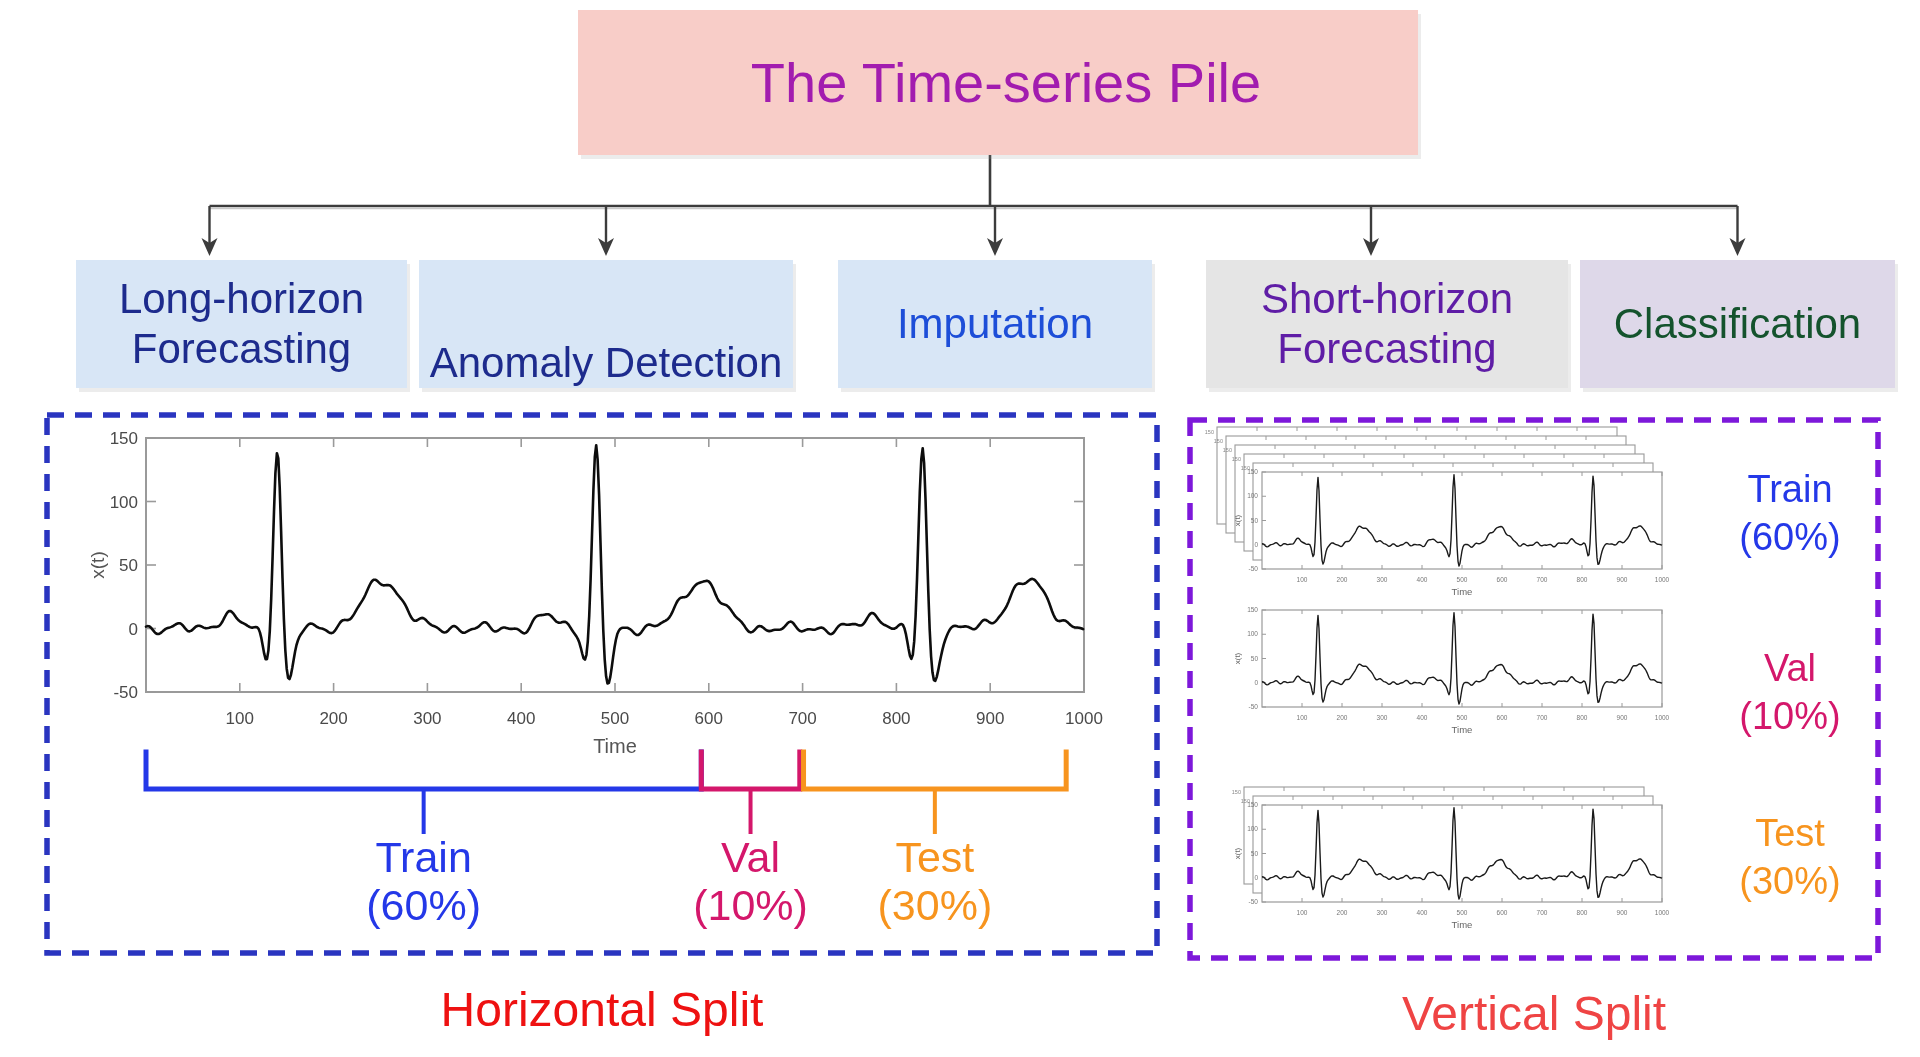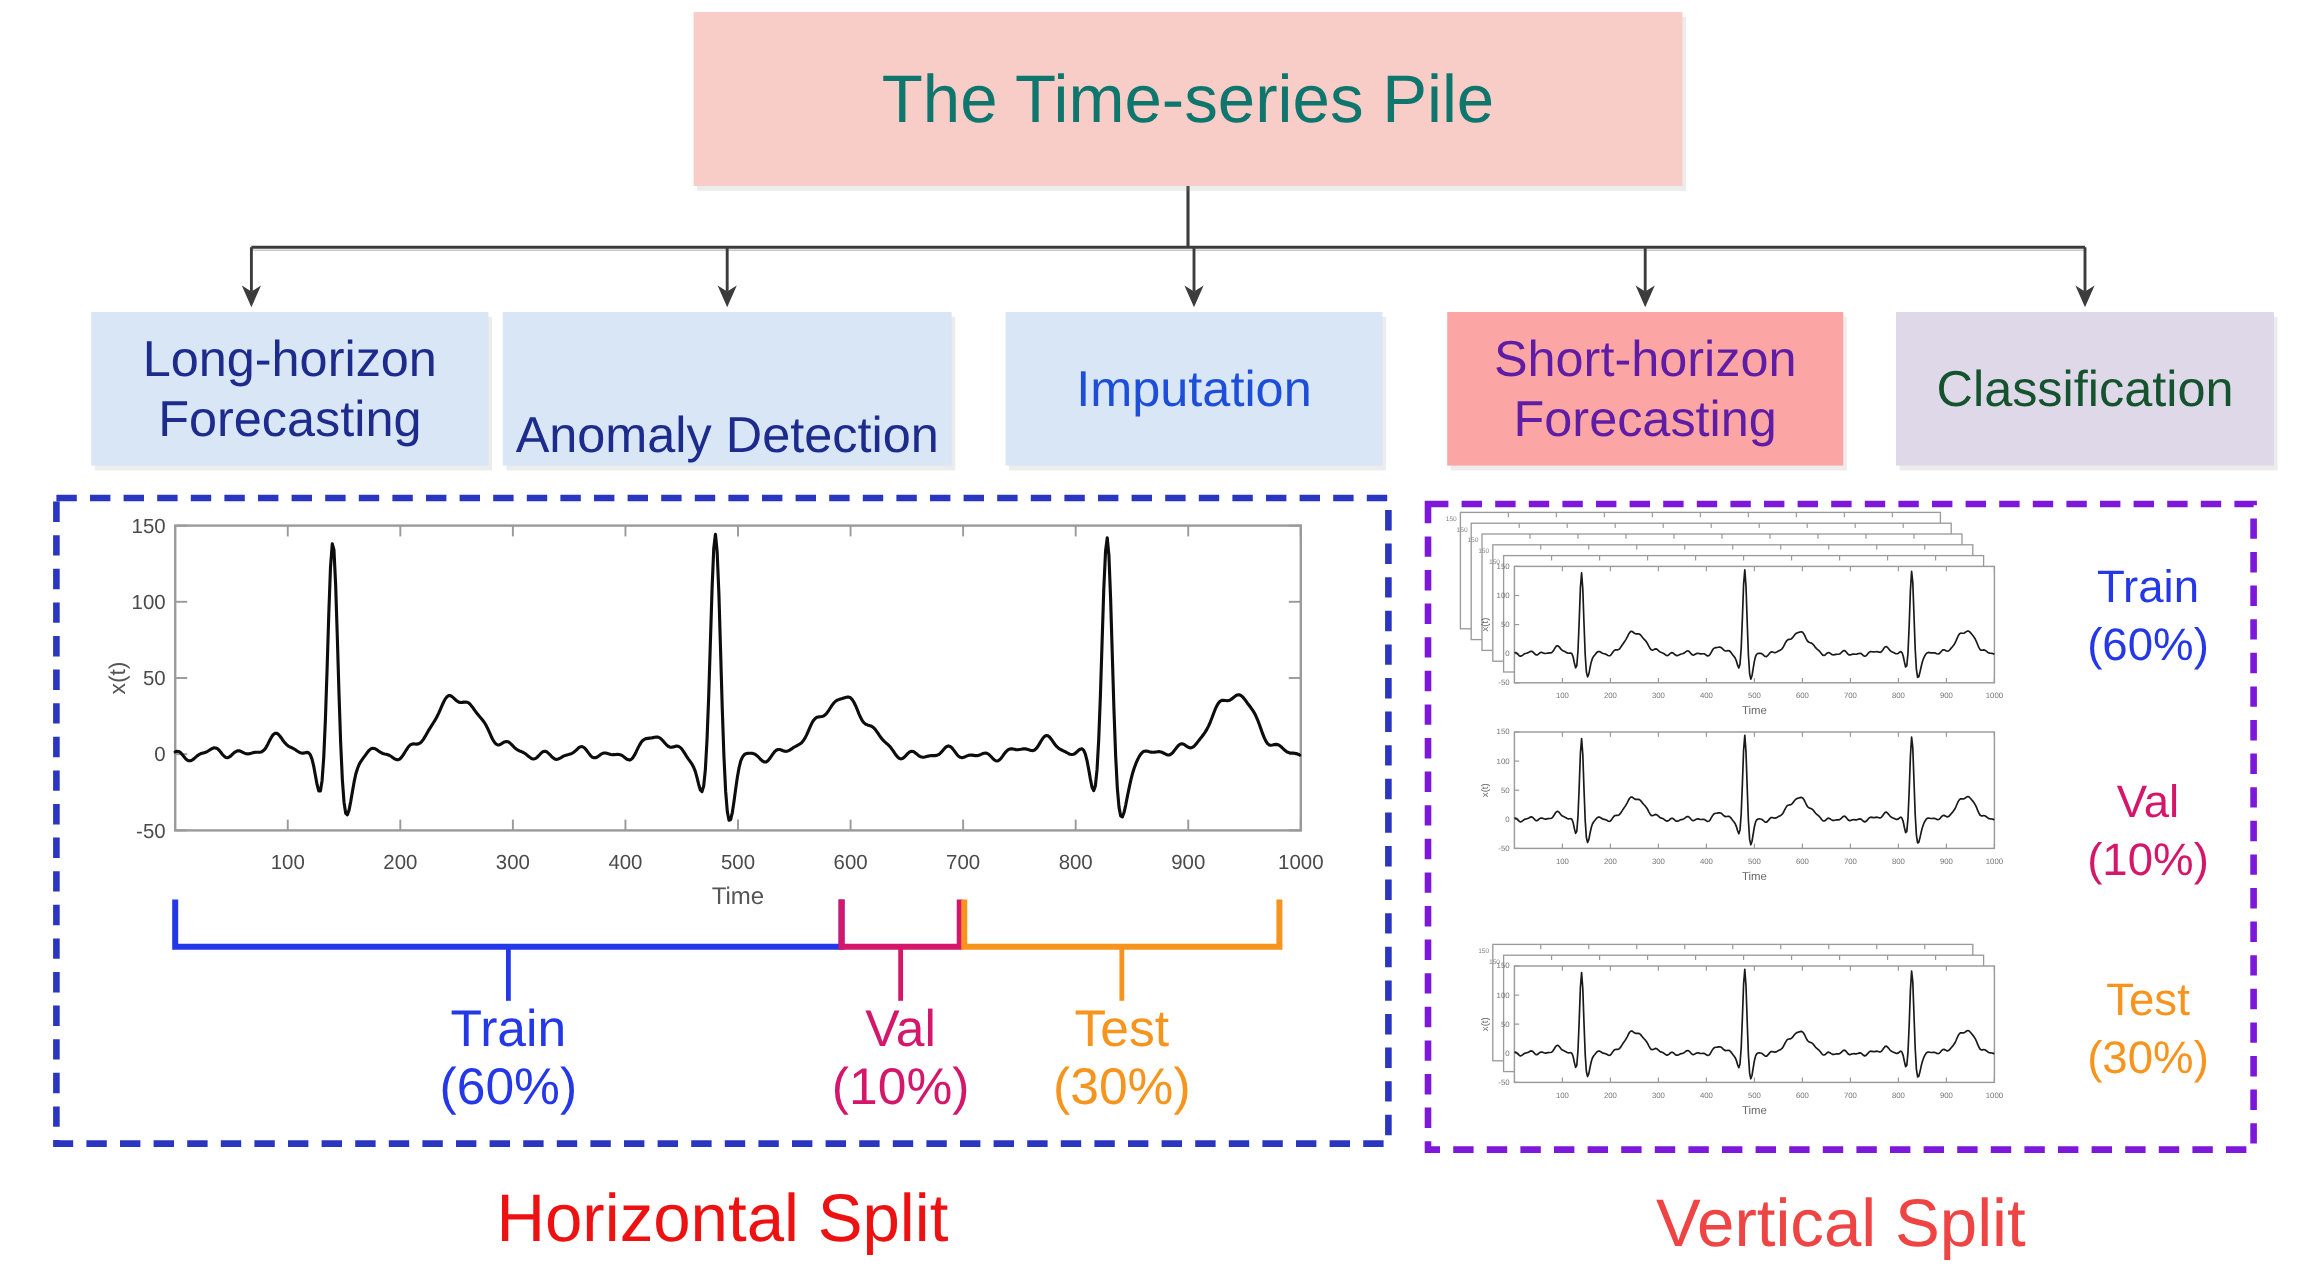--- a/index.html
+++ b/index.html
@@ -23,21 +23,21 @@
 
   .task-box {
     position: absolute; top: 260px; height: 128px;
     display: flex; align-items: center; justify-content: center;
     text-align: center; line-height: 1.18; font-size: 42px;
     box-shadow: 3px 4px 0 rgba(150,150,150,0.18);
   }
 
   .caption {
     position: absolute; text-align: center;
-    font-size: 56px;
+    font-size: 48px;
   }
   #cap-left { left: 47px; width: 1110px; top: 982px; }
   #cap-right { left: 1190px; width: 688px; top: 986px; }
 </style>
 </head>
 <body>
 
 <div id="figure-root">
   <svg id="scene" width="1920" height="1057">
       <g>
@@ -338,35 +338,35 @@
         <line x1="1262" y1="902" x2="1266" y2="902" stroke="#9a9a9a" stroke-width="1"></line>
         <text x="1258" y="904" font-size="6.5" fill="#777" text-anchor="end">-50</text>
         <text x="1462" y="928" font-size="9.5" fill="#666" text-anchor="middle">Time</text>
         <text x="1240" y="853.5" font-size="8" fill="#666" text-anchor="middle" transform="rotate(-90 1240 853.5)">x(t)</text>
         <path d="M1262.0 877.0L1263.0 876.8L1264.0 877.3L1265.0 878.4L1266.0 879.4L1267.0 879.9L1268.0 879.6L1269.0 878.9L1270.0 878.1L1271.0 877.6L1272.0 877.4L1273.0 877.1L1274.0 876.6L1275.0 876.0L1276.0 875.7L1277.0 876.0L1278.0 876.9L1279.0 878.0L1280.0 878.8L1281.0 878.8L1282.0 878.1L1283.0 877.2L1284.0 876.7L1285.0 876.7L1286.0 877.1L1287.0 877.5L1288.0 877.6L1289.0 877.4L1290.0 877.2L1291.0 877.1L1292.0 877.1L1293.0 876.9L1294.0 875.9L1295.0 874.4L1296.0 872.7L1297.0 871.4L1298.0 871.1L1299.0 871.7L1300.0 872.9L1301.0 874.2L1302.0 875.0L1303.0 875.5L1304.0 876.0L1305.0 876.5L1306.0 877.1L1307.0 877.4L1308.0 877.3L1309.0 877.2L1310.0 877.9L1311.0 880.7L1312.0 885.5L1313.0 889.5L1314.0 887.7L1315.0 875.1L1316.0 850.4L1317.0 822.7L1318.0 810.4L1319.0 823.8L1320.0 852.6L1321.0 878.6L1322.0 893.1L1323.0 897.1L1324.0 894.7L1325.0 889.6L1326.0 884.8L1327.0 881.7L1328.0 880.0L1329.0 878.8L1330.0 877.5L1331.0 876.4L1332.0 875.9L1333.0 876.0L1334.0 876.5L1335.0 877.2L1336.0 877.6L1337.0 877.8L1338.0 878.1L1339.0 878.6L1340.0 879.2L1341.0 879.5L1342.0 879.2L1343.0 878.0L1344.0 876.5L1345.0 875.2L1346.0 874.6L1347.0 874.5L1348.0 874.5L1349.0 874.2L1350.0 873.3L1351.0 871.8L1352.0 870.3L1353.0 868.8L1354.0 867.4L1355.0 865.8L1356.0 864.0L1357.0 861.9L1358.0 860.2L1359.0 859.2L1360.0 859.2L1361.0 859.9L1362.0 860.7L1363.0 861.2L1364.0 861.2L1365.0 861.1L1366.0 861.3L1367.0 862.0L1368.0 863.2L1369.0 864.5L1370.0 865.6L1371.0 866.6L1372.0 867.9L1373.0 869.5L1374.0 871.5L1375.0 873.3L1376.0 874.5L1377.0 874.8L1378.0 874.4L1379.0 873.9L1380.0 873.7L1381.0 874.2L1382.0 875.1L1383.0 876.0L1384.0 876.6L1385.0 876.9L1386.0 877.3L1387.0 878.0L1388.0 878.8L1389.0 879.3L1390.0 879.1L1391.0 878.4L1392.0 877.4L1393.0 876.9L1394.0 877.0L1395.0 877.8L1396.0 878.7L1397.0 879.3L1398.0 879.3L1399.0 878.9L1400.0 878.4L1401.0 878.0L1402.0 877.8L1403.0 877.5L1404.0 876.8L1405.0 876.0L1406.0 875.4L1407.0 875.5L1408.0 876.3L1409.0 877.5L1410.0 878.5L1411.0 878.9L1412.0 878.6L1413.0 878.0L1414.0 877.5L1415.0 877.4L1416.0 877.6L1417.0 877.9L1418.0 877.9L1419.0 877.8L1420.0 877.8L1421.0 878.3L1422.0 879.0L1423.0 879.6L1424.0 879.4L1425.0 878.4L1426.0 876.6L1427.0 874.9L1428.0 873.5L1429.0 872.9L1430.0 872.7L1431.0 872.6L1432.0 872.4L1433.0 872.3L1434.0 872.5L1435.0 873.2L1436.0 874.2L1437.0 875.1L1438.0 875.5L1439.0 875.4L1440.0 875.2L1441.0 875.3L1442.0 876.1L1443.0 877.4L1444.0 878.8L1445.0 880.0L1446.0 881.4L1447.0 883.8L1448.0 887.3L1449.0 889.7L1450.0 886.6L1451.0 873.1L1452.0 847.9L1453.0 820.0L1454.0 807.8L1455.0 821.6L1456.0 851.3L1457.0 878.6L1458.0 894.3L1459.0 899.0L1460.0 896.2L1461.0 890.0L1462.0 883.9L1463.0 879.9L1464.0 878.1L1465.0 877.5L1466.0 877.4L1467.0 877.5L1468.0 877.7L1469.0 878.4L1470.0 879.3L1471.0 880.1L1472.0 880.2L1473.0 879.4L1474.0 878.2L1475.0 877.0L1476.0 876.3L1477.0 876.3L1478.0 876.6L1479.0 876.8L1480.0 876.6L1481.0 876.1L1482.0 875.5L1483.0 875.0L1484.0 874.5L1485.0 873.7L1486.0 872.3L1487.0 870.4L1488.0 868.4L1489.0 866.8L1490.0 866.0L1491.0 865.8L1492.0 865.7L1493.0 865.2L1494.0 864.1L1495.0 862.8L1496.0 861.5L1497.0 860.7L1498.0 860.3L1499.0 860.0L1500.0 859.7L1501.0 859.5L1502.0 859.8L1503.0 860.9L1504.0 862.7L1505.0 864.9L1506.0 866.8L1507.0 867.9L1508.0 868.4L1509.0 868.7L1510.0 869.2L1511.0 870.1L1512.0 871.4L1513.0 872.7L1514.0 873.7L1515.0 874.5L1516.0 875.4L1517.0 876.5L1518.0 877.9L1519.0 878.9L1520.0 879.2L1521.0 878.8L1522.0 877.8L1523.0 877.0L1524.0 876.8L1525.0 877.3L1526.0 878.0L1527.0 878.6L1528.0 878.7L1529.0 878.5L1530.0 878.3L1531.0 878.2L1532.0 878.2L1533.0 878.0L1534.0 877.3L1535.0 876.3L1536.0 875.4L1537.0 875.1L1538.0 875.7L1539.0 876.9L1540.0 878.1L1541.0 878.8L1542.0 878.8L1543.0 878.4L1544.0 878.1L1545.0 878.0L1546.0 878.2L1547.0 878.2L1548.0 877.9L1549.0 877.6L1550.0 877.4L1551.0 877.7L1552.0 878.6L1553.0 879.5L1554.0 879.9L1555.0 879.5L1556.0 878.5L1557.0 877.2L1558.0 876.3L1559.0 876.0L1560.0 876.1L1561.0 876.3L1562.0 876.3L1563.0 876.1L1564.0 876.0L1565.0 876.2L1566.0 876.5L1567.0 876.6L1568.0 875.9L1569.0 874.6L1570.0 873.1L1571.0 872.0L1572.0 871.8L1573.0 872.6L1574.0 873.8L1575.0 875.0L1576.0 875.9L1577.0 876.4L1578.0 876.8L1579.0 877.3L1580.0 877.8L1581.0 877.8L1582.0 877.4L1583.0 876.5L1584.0 876.0L1585.0 876.8L1586.0 879.7L1587.0 884.6L1588.0 888.8L1589.0 887.8L1590.0 876.8L1591.0 853.7L1592.0 825.4L1593.0 809.2L1594.0 818.3L1595.0 846.0L1596.0 873.8L1597.0 890.9L1598.0 897.4L1599.0 896.9L1600.0 893.0L1601.0 888.4L1602.0 884.5L1603.0 881.6L1604.0 879.5L1605.0 877.9L1606.0 877.0L1607.0 876.7L1608.0 876.9L1609.0 877.1L1610.0 877.1L1611.0 877.0L1612.0 877.0L1613.0 877.3L1614.0 877.8L1615.0 878.0L1616.0 877.7L1617.0 876.7L1618.0 875.5L1619.0 874.6L1620.0 874.5L1621.0 874.9L1622.0 875.5L1623.0 875.7L1624.0 875.3L1625.0 874.3L1626.0 873.1L1627.0 872.0L1628.0 870.7L1629.0 869.2L1630.0 867.1L1631.0 864.8L1632.0 862.6L1633.0 861.2L1634.0 860.6L1635.0 860.7L1636.0 860.7L1637.0 860.5L1638.0 859.8L1639.0 859.1L1640.0 858.8L1641.0 859.2L1642.0 860.2L1643.0 861.4L1644.0 862.6L1645.0 863.9L1646.0 865.5L1647.0 867.6L1648.0 870.1L1649.0 872.5L1650.0 874.2L1651.0 874.9L1652.0 874.9L1653.0 874.6L1654.0 874.8L1655.0 875.4L1656.0 876.2L1657.0 877.0L1658.0 877.3L1659.0 877.4L1660.0 877.5L1661.0 877.8L1662.0 878.2" fill="none" stroke="#1a1a1a" stroke-width="1.4" stroke-linejoin="round"></path>
         <text x="1790" y="846" font-size="38" fill="#f7941e" text-anchor="middle">Test</text>
         <text x="1790" y="894" font-size="38" fill="#f7941e" text-anchor="middle">(30%)</text>
       </g>
     </svg>
 
-  <div class="title-box" id="title-box" style="background: rgb(248, 205, 200); color: #0f766e;">
+  <div class="title-box" id="title-box" style="background: rgb(248, 205, 200); color: #a21caf; padding-left: 16px;">
     <span>The Time-series Pile</span>
   </div>
 
   <div id="tasks">
       <div class="task-box" style="left: 44px; width: 331px; background: rgb(216, 230, 246); color: rgb(29, 43, 141); margin-left: 32px;">
         <span>Long-horizon Forecasting</span>
       </div>
       <div class="task-box" style="left: 419px; width: 374px; background: rgb(216, 230, 246); color: rgb(29, 43, 141); align-items: flex-end;">
         <span>Anomaly Detection</span>
       </div>
       <div class="task-box" style="left: 838px; width: 314px; background: rgb(216, 230, 246); color: #1d4ed8;">
         <span>Imputation</span>
       </div>
-      <div class="task-box" style="left: 1206px; width: 330px; background: #fca5a5; color: rgb(95, 29, 166);">
+      <div class="task-box" style="left: 1206px; width: 362px; background: #e5e5e5; color: rgb(95, 29, 166);">
         <span>Short-horizon Forecasting</span>
       </div>
       <div class="task-box" style="left: 1580px; width: 315px; background: rgb(222, 216, 233); color: #14532d;">
         <span>Classification</span>
       </div>
     </div>
 
   <div class="caption" id="cap-left" style="color: rgb(238, 17, 17);">Horizontal Split</div>
   <div class="caption" id="cap-right" style="color: #ef4444;">Vertical Split</div>
 </div>

